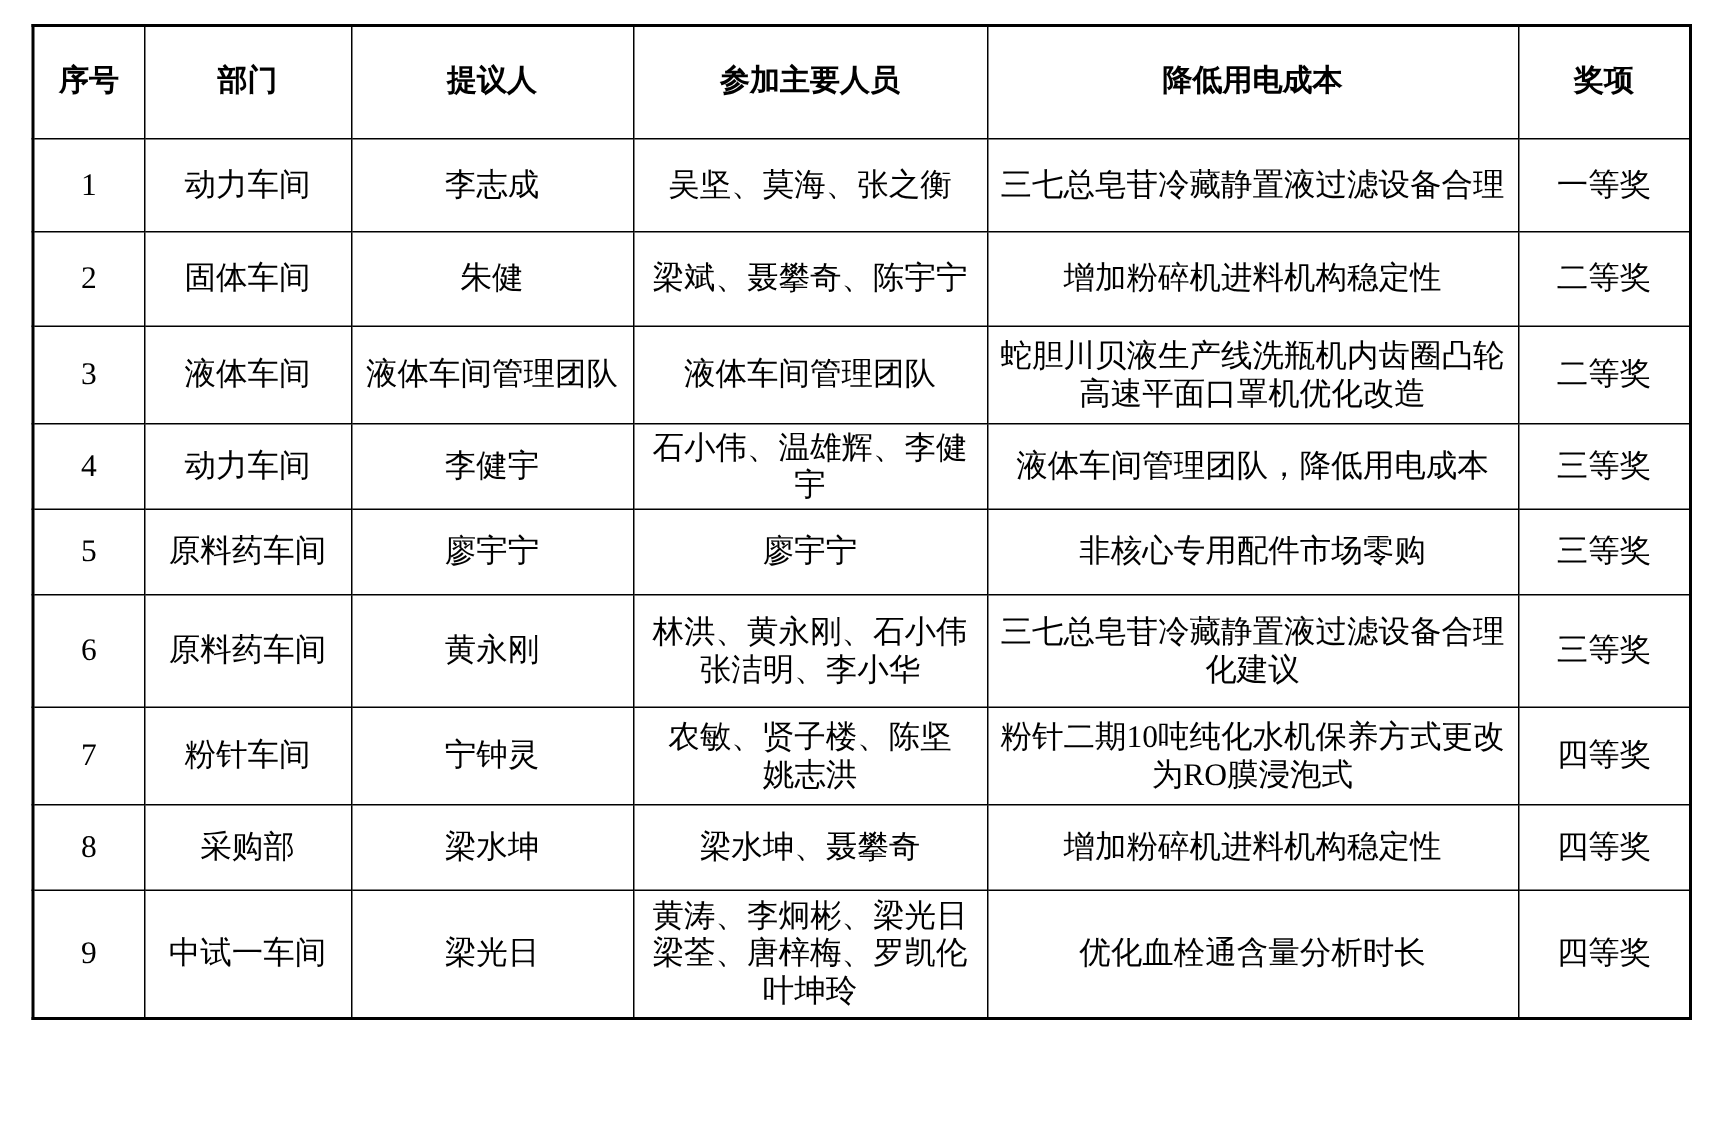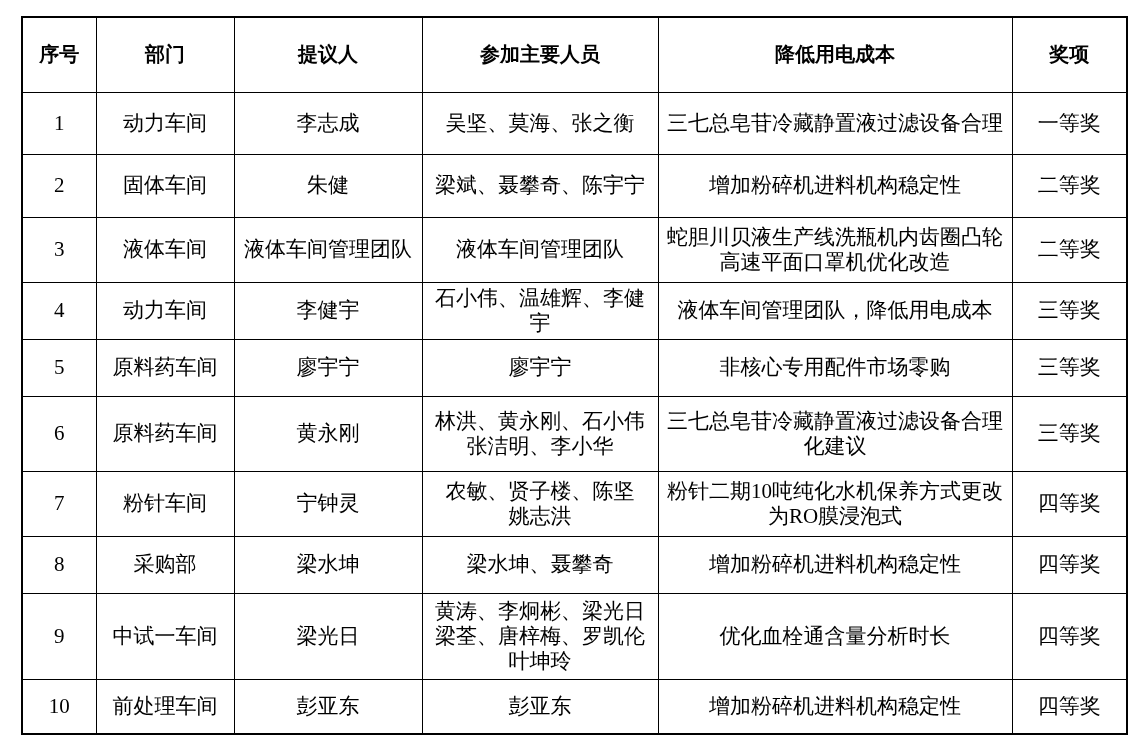--- a/index.html
+++ b/index.html
@@ -156,23 +156,15 @@
       <tr class="r9">
         <td>9</td>
         <td>中试一车间</td>
         <td>梁光日</td>
         <td>黄涛、李炯彬、梁光日
 梁荃、唐梓梅、罗凯伦
 叶坤玲</td>
         <td>优化血栓通含量分析时长</td>
         <td>四等奖</td>
       </tr>
-      <tr class="r10">
-        <td>10</td>
-        <td>前处理车间</td>
-        <td>彭亚东</td>
-        <td>彭亚东</td>
-        <td>增加粉碎机进料机构稳定性</td>
-        <td>四等奖</td>
-      </tr>
     </tbody>
   </table>
 </div>
 
 </body></html>

